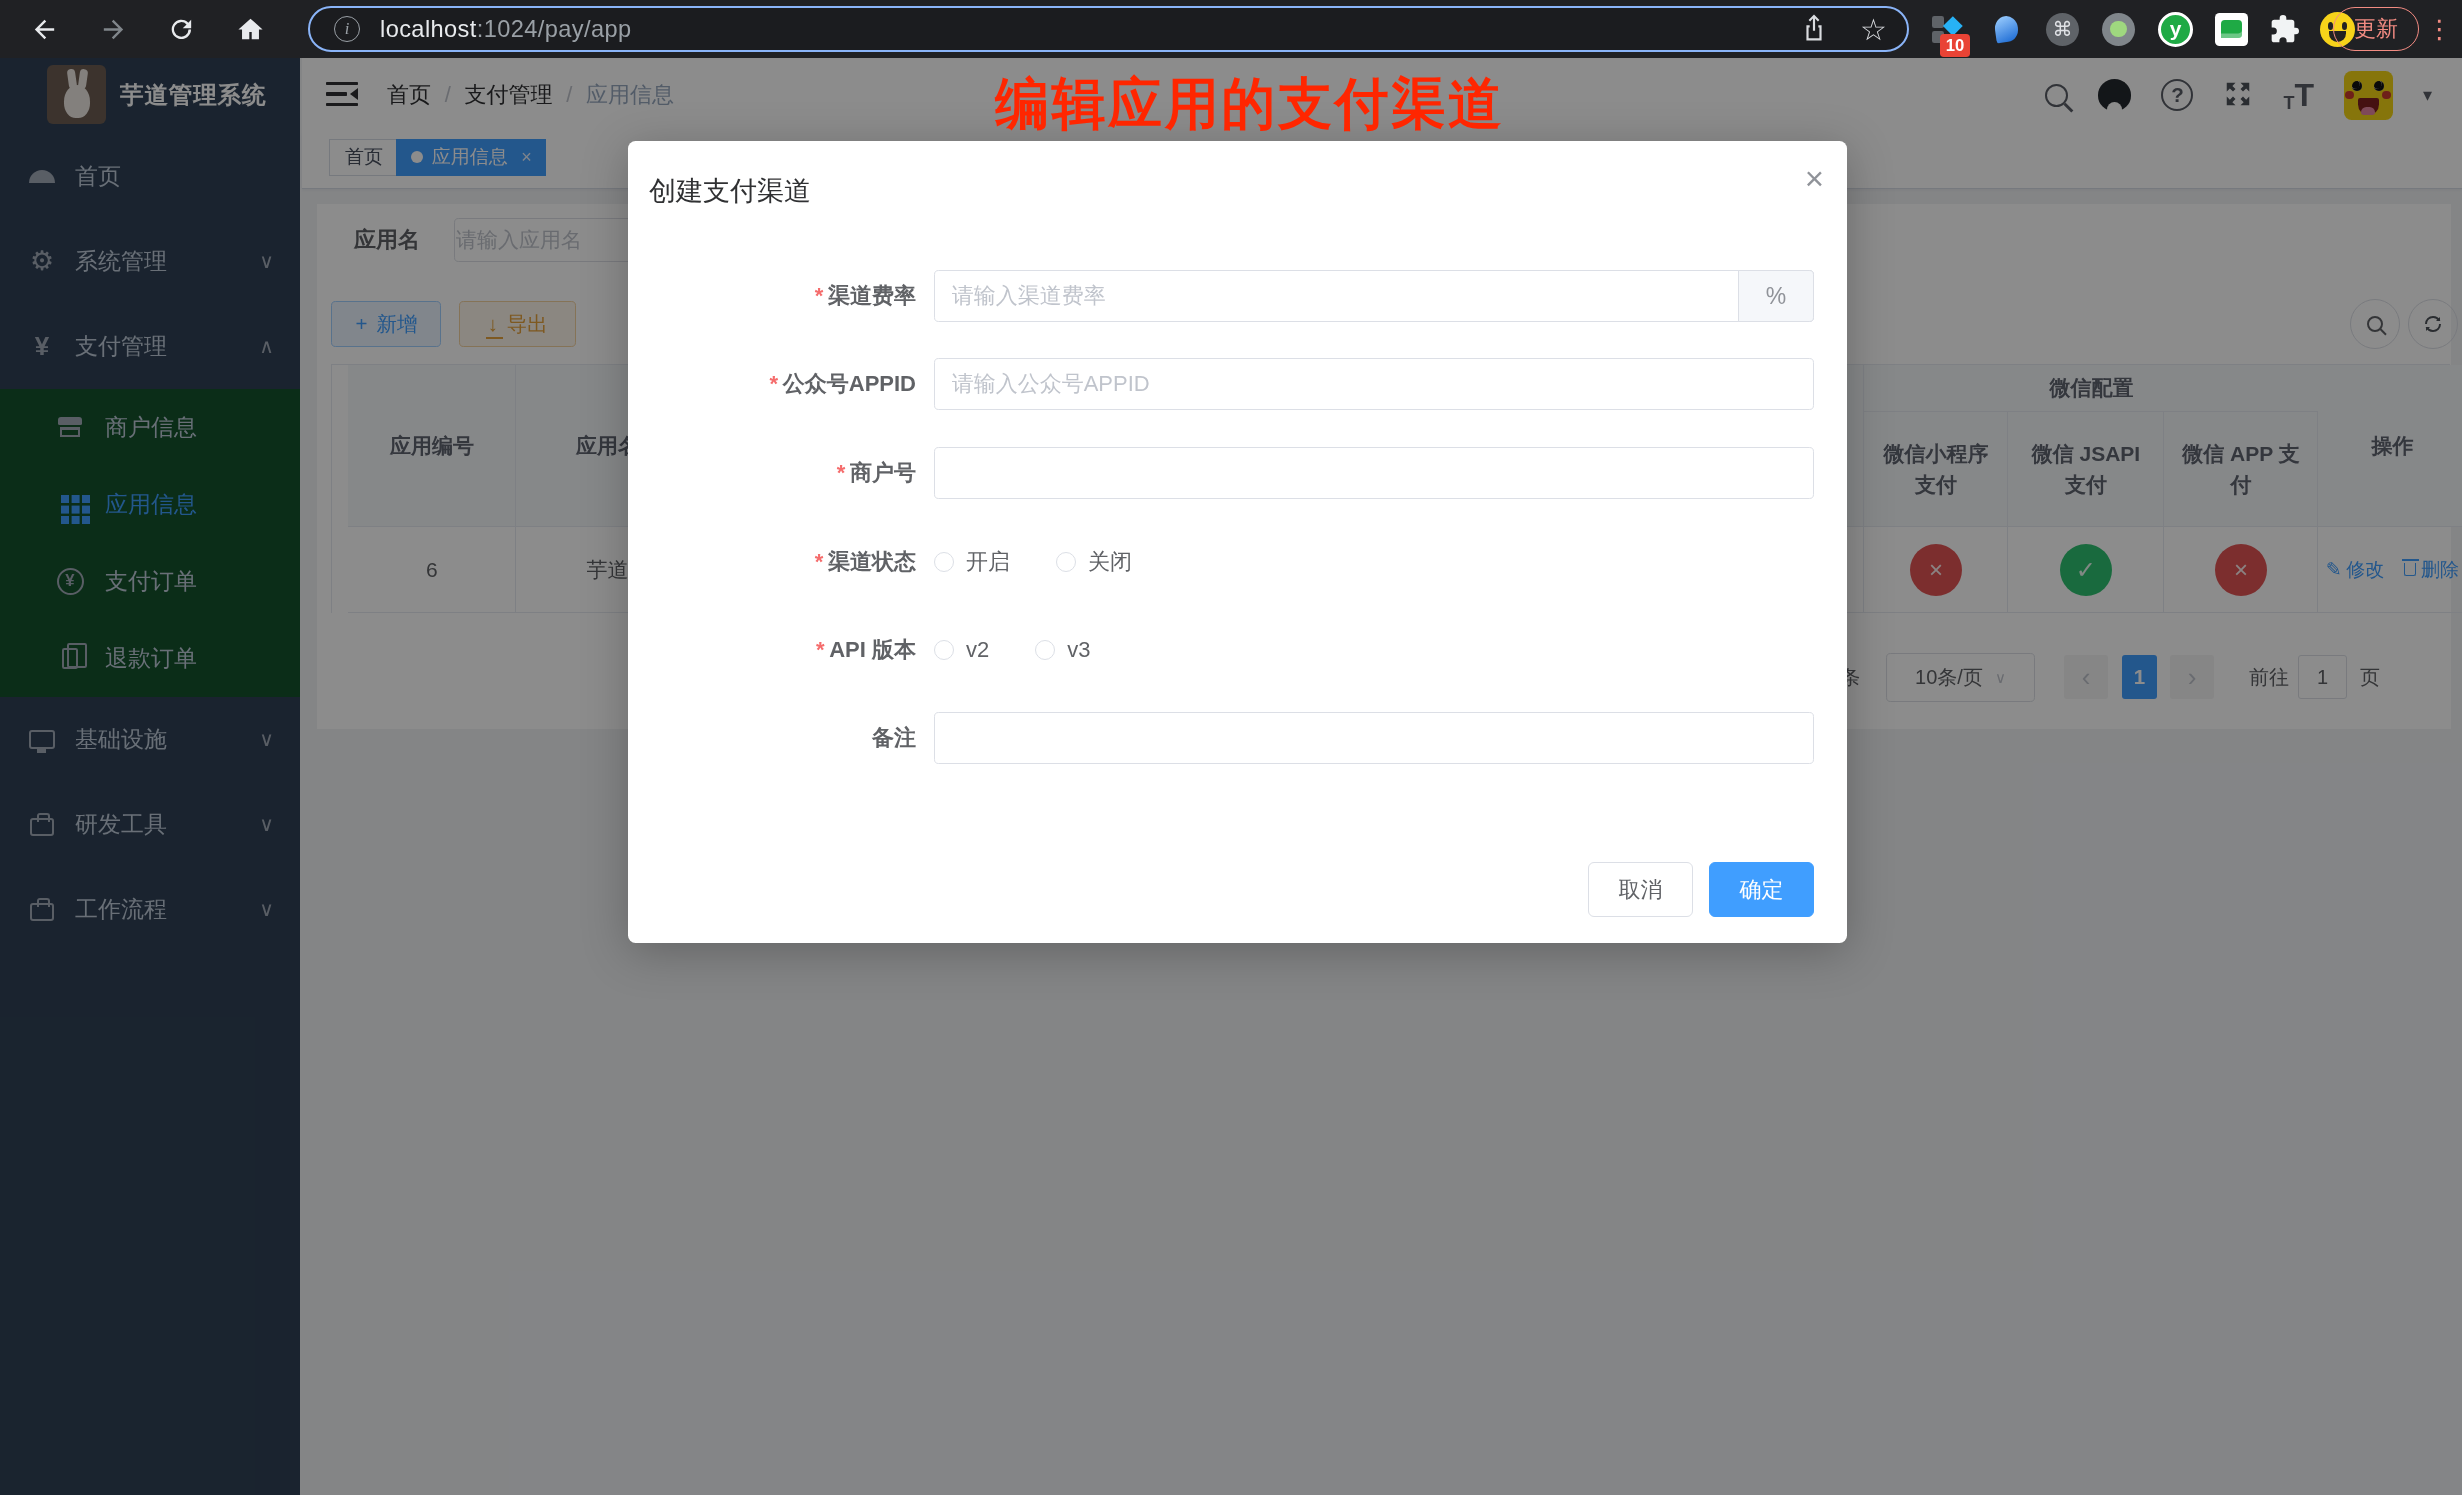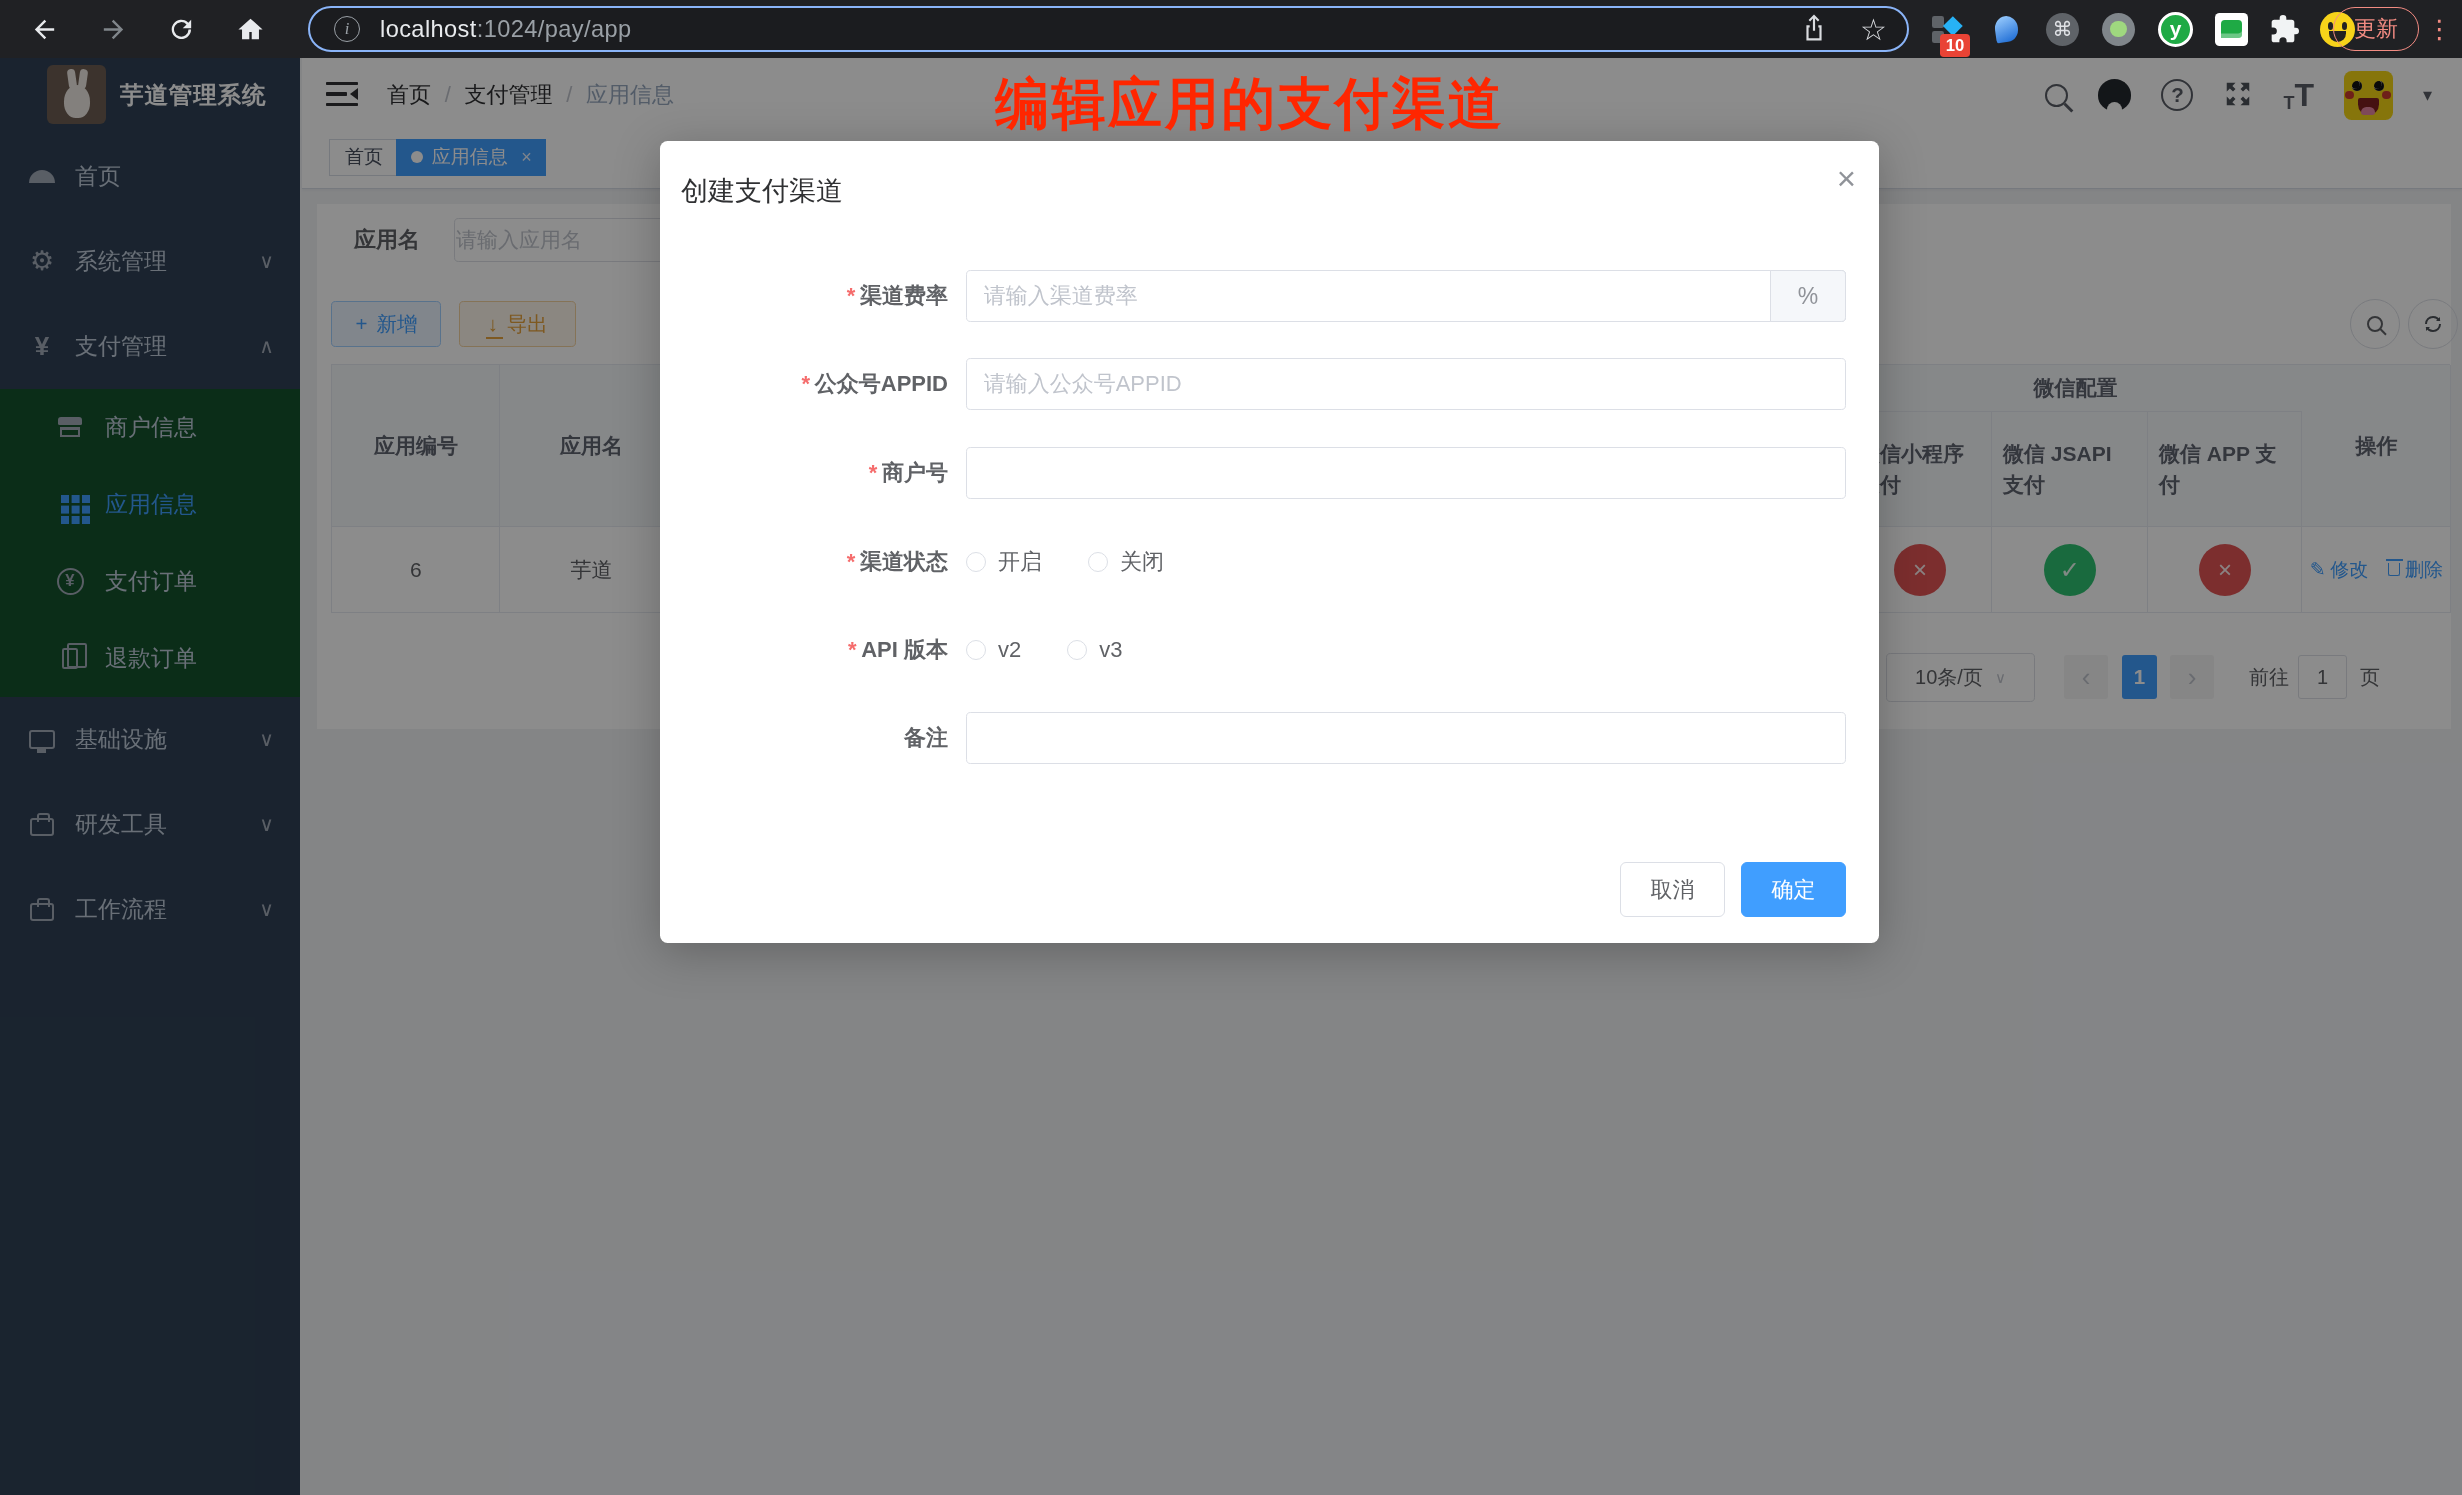--- a/index.html
+++ b/index.html
@@ -123,21 +123,21 @@
   .btn-export { left:142px; width:117px; background:#fdf6ec; border-color:#f3d19e; color:#e6a23c; }
   .btn-export .dl { position:relative; line-height:1; }
   .btn-export .dl::after { content:""; position:absolute; left:-1.5px; bottom:-4.6px; width:16.7px; height:2.3px; background:currentColor; }
   .tool-circle { position:absolute; top:95px; width:50px; height:50px; border:0.8px solid #dcdfe6; border-radius:50%; color:#606266; display:flex; align-items:center; justify-content:center; cursor:pointer; }
   .tc-search { left:2033px; } .tc-refresh { left:2091px; }
   .tc-search i { position:relative; width:16.7px; height:16.7px; border:2.3px solid currentColor; border-radius:50%; display:block; }
   .tc-search i::after { content:""; position:absolute; right:-6px; bottom:-3px; width:8.4px; height:2.3px; background:currentColor; transform:rotate(45deg); }
 
   
   .tbl { position:absolute; left:14.4px; top:160px; width:2119px; height:249px; border-top:0.8px solid #e6e9f0; border-left:0.8px solid #e6e9f0; font-size:21px; color:#606266; }
-  .cell { position:absolute; border-right:0.8px solid #e6e9f0; border-bottom:0.8px solid #e6e9f0; display:flex; align-items:center; justify-content:center; text-align:left; }
+  .cell { position:absolute; border-right:0.8px solid #e6e9f0; border-bottom:0.8px solid #e6e9f0; display:flex; align-items:center; justify-content:center; text-align:center;margin-left:16px; }
   .th { background:#f5f7fa; font-weight:bold; color:#5f6470; line-height:1.5; }
   .c-id    { left:0; width:168px; }
   .c-name  { left:168px; width:183px; }
   .c-fill  { left:351px; width:1165px; }
   .c-mini  { left:1516px; width:144px; }
   .c-jsapi { left:1660px; width:156px; }
   .c-app   { left:1816px; width:154px; }
   .c-ops   { left:1970px; width:149px; }
   .r-head2 { top:0; height:162px; }
   .r-group { top:0; height:47px; }
@@ -158,21 +158,21 @@
   .pg-size { position:absolute; left:1569px; width:149px; height:49px; border:0.8px solid #dcdfe6; border-radius:4.6px; display:flex; align-items:center; justify-content:center; gap:12px; background:#fff; cursor:pointer; }
   .pg-size .ch { color:#c0c4cc; font-size:15px; }
   .pg-btn { position:absolute; top:2.3px; width:44px; height:44px; background:#f4f4f5; border-radius:3px; color:#c0c4cc; font-size:26px; display:flex; align-items:center; justify-content:center; cursor:pointer; }
   .pg-prev { left:1747px; } .pg-next { left:1853px; }
   .pg-page { position:absolute; left:1805px; top:2.3px; width:35px; height:44px; background:#409eff; color:#fff; border-radius:3px; font-size:20.5px; font-weight:bold; display:flex; align-items:center; justify-content:center; cursor:pointer; }
   .pg-goto { position:absolute; left:1932px; line-height:49px; }
   .pg-input { position:absolute; left:1981px; top:2.3px; width:49px; height:44px; border:0.8px solid #dcdfe6; border-radius:3px; text-align:center; font-size:20px; color:#606266; font-family:inherit; }
   .pg-unit { position:absolute; left:2043px; line-height:49px; }
 
   
-  .modal { position:absolute; left:628px; top:141px; width:1219px; height:802px; background:#fff; border-radius:7.6px; box-shadow:0 9px 46px rgba(0,0,0,.25); z-index:100;margin-left:32px; }
+  .modal { position:absolute; left:628px; top:141px; width:1219px; height:802px; background:#fff; border-radius:7.6px; box-shadow:0 9px 46px rgba(0,0,0,.25); z-index:100; }
   .m-title { position:absolute; left:21px; top:32px; font-size:27px; color:#303133; }
   .m-close { position:absolute; right:23px; top:21px; font-size:33px; color:#909399; font-weight:300; cursor:pointer; line-height:1; }
   .mrow { position:absolute; left:0; width:100%; height:52px; }
   .m-label { position:absolute; left:0; width:288px; height:52px; line-height:52px; text-align:right; font-size:22px; font-weight:600; color:#606266; }
   .m-label .req { color:#f56c6c; margin-right:4.6px; font-weight:bold; }
   .m-input { position:absolute; left:306px; top:0; width:880px; height:52px; border:0.8px solid #dcdfe6; border-radius:4.6px; padding:0 16.7px; font-size:22px; color:#606266; font-family:inherit; background:#fff; }
   .m-input::placeholder { color:#c0c4cc; }
   .m-input.with-suffix { padding-right:91px; }
   .m-suffix { position:absolute; left:1110px; top:0; width:76px; height:52px; background:#f5f7fa; border:0.8px solid #dcdfe6; border-left:0.8px solid #dcdfe6; border-radius:0 4.6px 4.6px 0; color:#909399; font-size:23px; display:flex; align-items:center; justify-content:center; }
   .m-radios { position:absolute; left:306px; top:0; height:52px; display:flex; align-items:center; gap:46px; }

